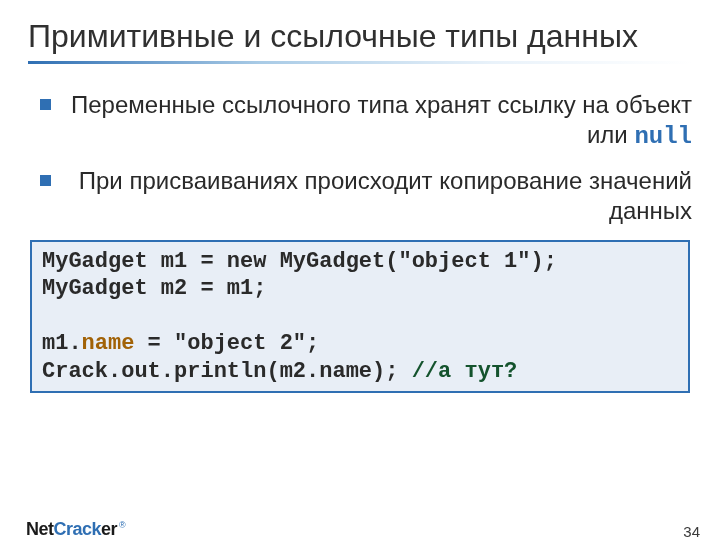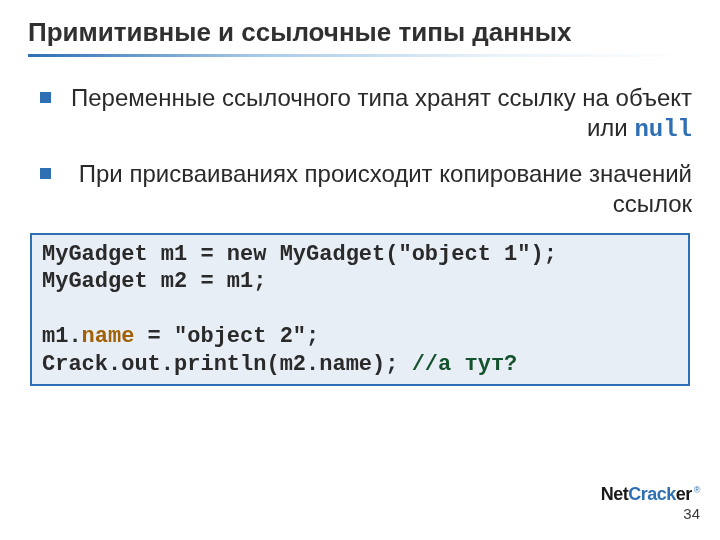--- a/index.html
+++ b/index.html
@@ -2,21 +2,21 @@
 <html><head>
 <meta charset="utf-8">
 <style>
   * { margin: 0; padding: 0; box-sizing: border-box; }
   html, body { width: 720px; height: 540px; background: #fff; font-family: Arial, Helvetica, sans-serif; }
   .slide {
     width: 720px; height: 540px; position: relative; padding: 18px 28px 0 28px;
   }
   .title-wrap { position: relative; margin-bottom: 18px; }
   .title {
-    font-size: 26px; line-height: 1.15; font-weight: bold; color: #303030;
+    font-size: 32px; line-height: 1.15; font-weight: normal; color: #303030;
   }
   .title-rule {
     height: 3px; margin-top: 6px;
     background: linear-gradient(to right, #2f6fb3 0%, #a9cbe6 35%, #e9f2fa 70%, #ffffff 100%);
   }
   .bullets { padding: 8px 0 0 12px; text-align: right; }
   .bullet { display: flex; align-items: flex-start; margin-bottom: 14px; }
   .bullet .sq {
     width: 11px; height: 11px; background: #2f6fb3; margin-top: 9px; flex: 0 0 auto;
   }
@@ -27,22 +27,22 @@
     font-family: "Courier New", monospace; font-weight: bold; color: #2f6fb3;
   }
   .codebox {
     margin: 6px 2px 0 2px; border: 2px solid #2f6fb3; background: #e8eef6;
     padding: 6px 10px; font-family: "Courier New", monospace; font-size: 22px;
     font-weight: bold; line-height: 1.25; color: #2a2a2a; white-space: pre-wrap;
   }
   .codebox .kw-name { color: #a16207; }
   .codebox .cmt { color: #14532d; }
   .footer {
-    position: absolute; left: 0; right: 0; bottom: 18px; padding: 0 20px 0 26px;
-    display: flex; align-items: flex-end; justify-content: space-between; flex-direction: column;
+    position: absolute; left: 0; right: 0; bottom: 0; padding: 0 20px 0 26px;
+    display: flex; align-items: flex-end; justify-content: space-between;
   }
   .logo { font-size: 18px; color: #1a1a1a; font-weight: 400; letter-spacing: -0.5px; position: relative; }
   .logo .net { font-weight: bold; }
   .logo .crack { font-weight: bold; color: #2f6fb3; }
   .logo .r { font-size: 9px; color: #2f6fb3; vertical-align: super; margin-left: 2px; }
   .pagenum { font-size: 15px; color: #3a3a3a; }
 </style>
 </head>
 <body>
 
@@ -55,21 +55,21 @@
 
   <div class="bullets">
     <div class="bullet">
       <div class="sq"></div>
       <div class="txt">
         <span>Переменные ссылочного типа хранят ссылку на объект или </span><span class="mono">null</span>
       </div>
     </div>
     <div class="bullet">
       <div class="sq"></div>
-      <div class="txt">При присваиваниях происходит копирование значений ссылок</div>
+      <div class="txt">При присваиваниях происходит копирование значений данных</div>
     </div>
   </div>
 
   <div class="codebox"><span>MyGadget m1 = new MyGadget("object 1");</span>
 <span>MyGadget m2 = m1;</span>
 <span></span>
 <span>m1.</span><span class="kw-name">name</span><span> = "object 2";</span>
 <span>Crack.out.println(m2.name); </span><span class="cmt">//а тут?</span></div>
 
   <div class="footer">

